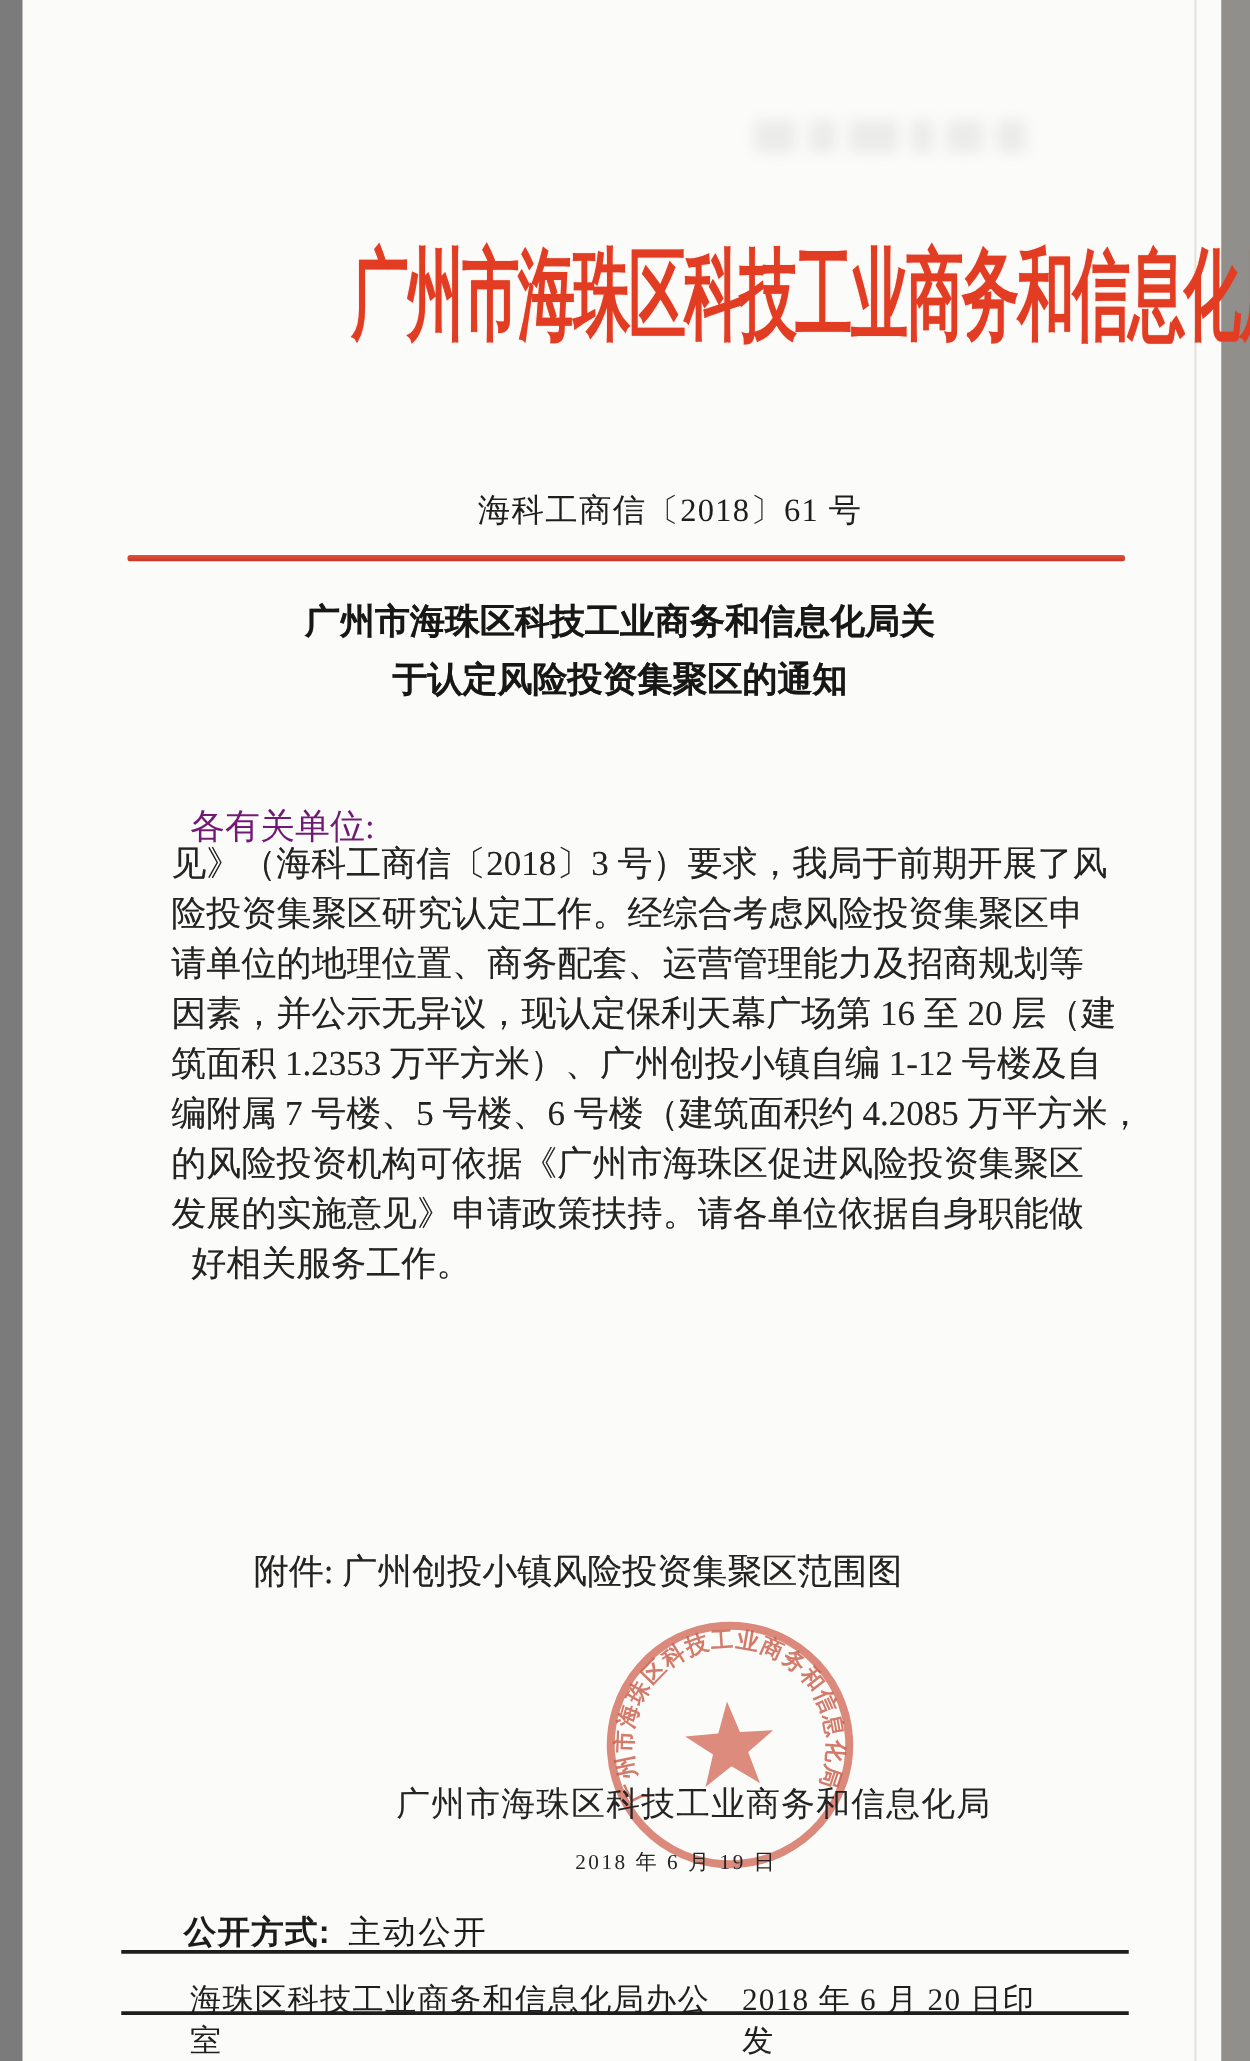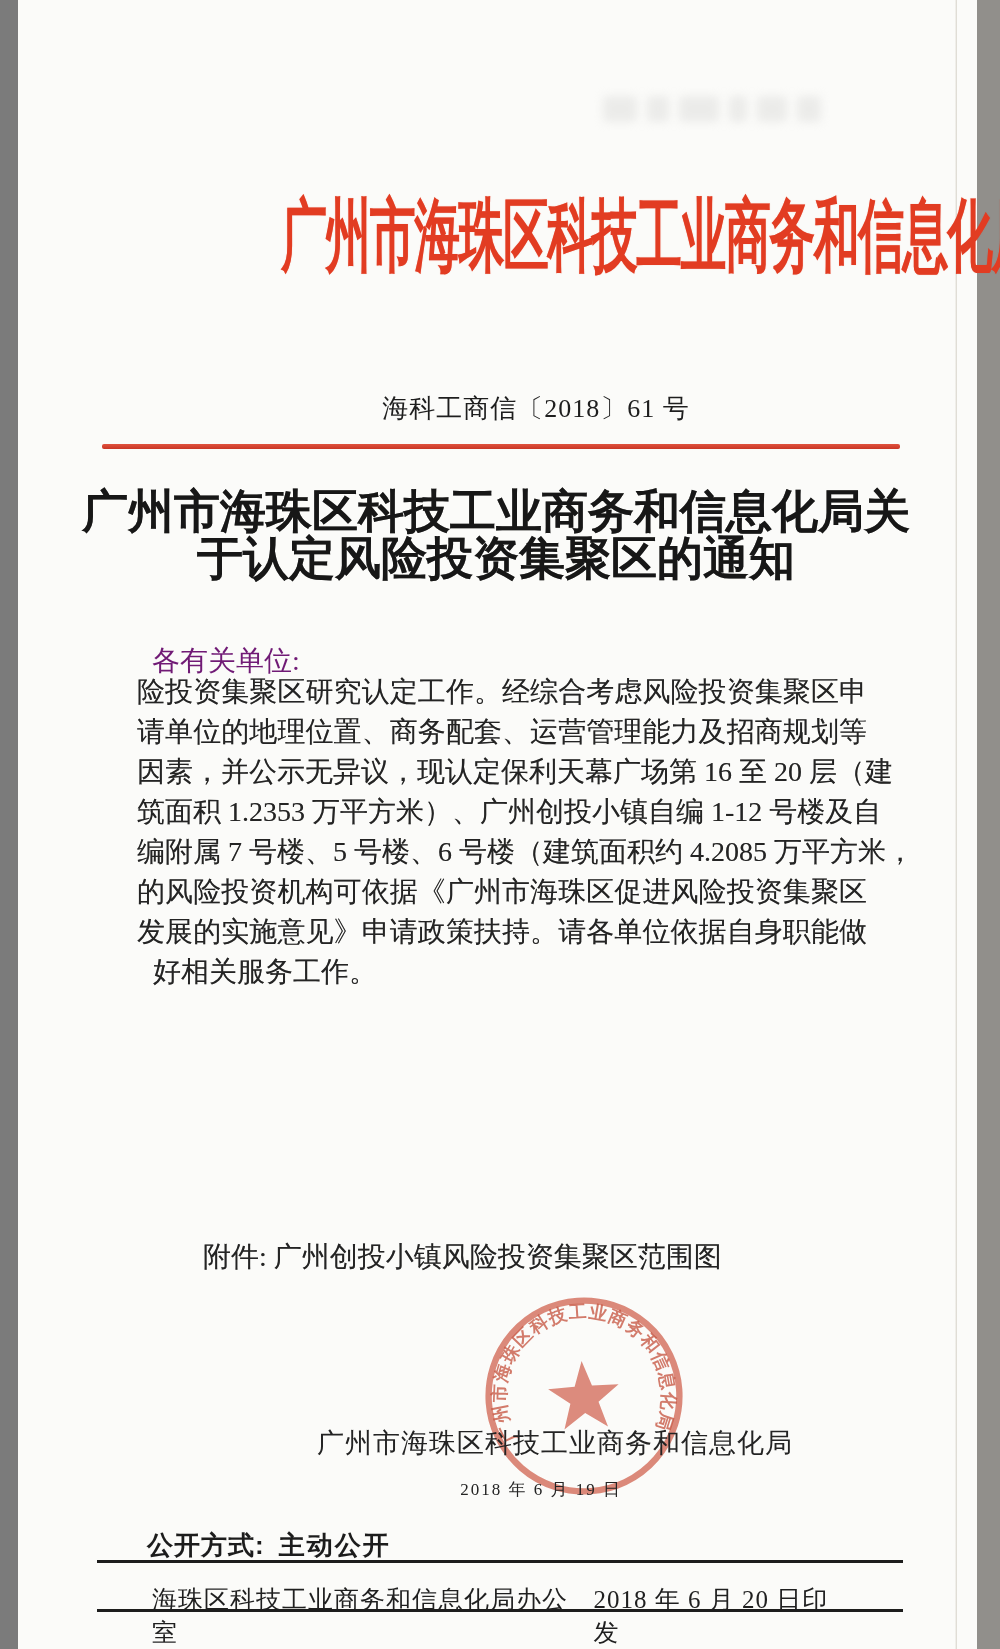--- a/index.html
+++ b/index.html
@@ -29,22 +29,22 @@
   .red-header span{display:inline-block; font-size:76px; font-weight:bold;
     letter-spacing:-2px; color:#e23c22; transform:scale(0.60,1.05);
     transform-origin:center top; text-shadow:0 0 1px rgba(226,60,34,.55);}
 
   .doc-number{position:absolute; top:391px; left:0; width:992px; text-align:center;
     font-size:26px; color:#1e1e1e; letter-spacing:1px;padding-left:40px;}
 
   .red-rule{position:absolute; top:444px; left:102px; width:798px; height:5px;
     background:linear-gradient(to bottom,#e0523e,#c93625); border-radius:2px;}
 
-  .notice-title{position:absolute; top:488px; left:56px; width:880px; text-align:center;
-    font-size:46px; font-weight:bold; color:#171717; line-height:47px;
+  .notice-title{position:absolute; top:474px; left:56px; width:880px; text-align:center;
+    font-size:28px; font-weight:bold; color:#171717; line-height:47px;
     text-shadow:0 0 .5px rgba(0,0,0,.5);}
 
   .salutation{position:absolute; top:630px; left:152px; font-size:28px; color:#701a75;margin-top:12px;}
 
   .body-block{position:absolute; top:672px; left:137px; width:730px;
     font-size:28px; line-height:40px; color:#242424;
     text-shadow:0 0 .4px rgba(0,0,0,.35);}
   .jline{text-align:justify; text-align-last:justify; white-space:nowrap;}
   .jline.first{text-indent:66px;}
   .jline.last{text-align-last:left; white-space:normal; margin-left:16px;}
@@ -56,21 +56,21 @@
     mix-blend-mode:multiply; opacity:.88; transform:rotate(-4deg);}
 
   .sig-org{position:absolute; top:1425px; left:295px; width:520px; text-align:center;
     font-size:27px; color:#242424; letter-spacing:1px; z-index:2;}
   .sig-date{position:absolute; top:1478px; left:281px; width:520px; text-align:center;
     font-size:17px; color:#242424; letter-spacing:2px; z-index:2;}
 
   .publicity{position:absolute; top:1528px; left:147px; font-size:26px;
     font-family:var(--sans); color:#1c1c1c;}
   .publicity .lbl{font-weight:bold; letter-spacing:1px;}
-  .publicity .val{font-weight:700; margin-left:14px; letter-spacing:2px;}
+  .publicity .val{font-weight:400; margin-left:14px; letter-spacing:2px;}
 
   .hr{position:absolute; left:97px; width:806px; height:3px; background:#1d1d1d;}
   .hr.top{top:1560px;} .hr.bottom{top:1609px;}
 
   .footer-row{position:absolute; top:1583px; left:152px; width:702px;
     display:flex; justify-content:space-between; font-size:25px; color:#1f1f1f;
     letter-spacing:1px;}
 </style>
 </head>
 <body>
@@ -94,20 +94,21 @@
   <div class="red-rule"></div>
 
   <div class="notice-title">
     <div>广州市海珠区科技工业商务和信息化局关</div>
     <div>于认定风险投资集聚区的通知</div>
   </div>
 
   <div class="salutation">各有关单位:</div>
 
   <div class="body-block">
+    <div class="jline">见》（海科工商信〔2018〕3 号）要求，我局于前期开展了风</div>
     <div class="jline">险投资集聚区研究认定工作。经综合考虑风险投资集聚区申</div>
     <div class="jline">请单位的地理位置、商务配套、运营管理能力及招商规划等</div>
     <div class="jline">因素，并公示无异议，现认定保利天幕广场第 16 至 20 层（建</div>
     <div class="jline">筑面积 1.2353 万平方米）、广州创投小镇自编 1-12 号楼及自</div>
     <div class="jline">编附属 7 号楼、5 号楼、6 号楼（建筑面积约 4.2085 万平方米，</div>
     <div class="jline">的风险投资机构可依据《广州市海珠区促进风险投资集聚区</div>
     <div class="jline">发展的实施意见》申请政策扶持。请各单位依据自身职能做</div>
     <div class="jline last">好相关服务工作。</div>
   </div>
 

